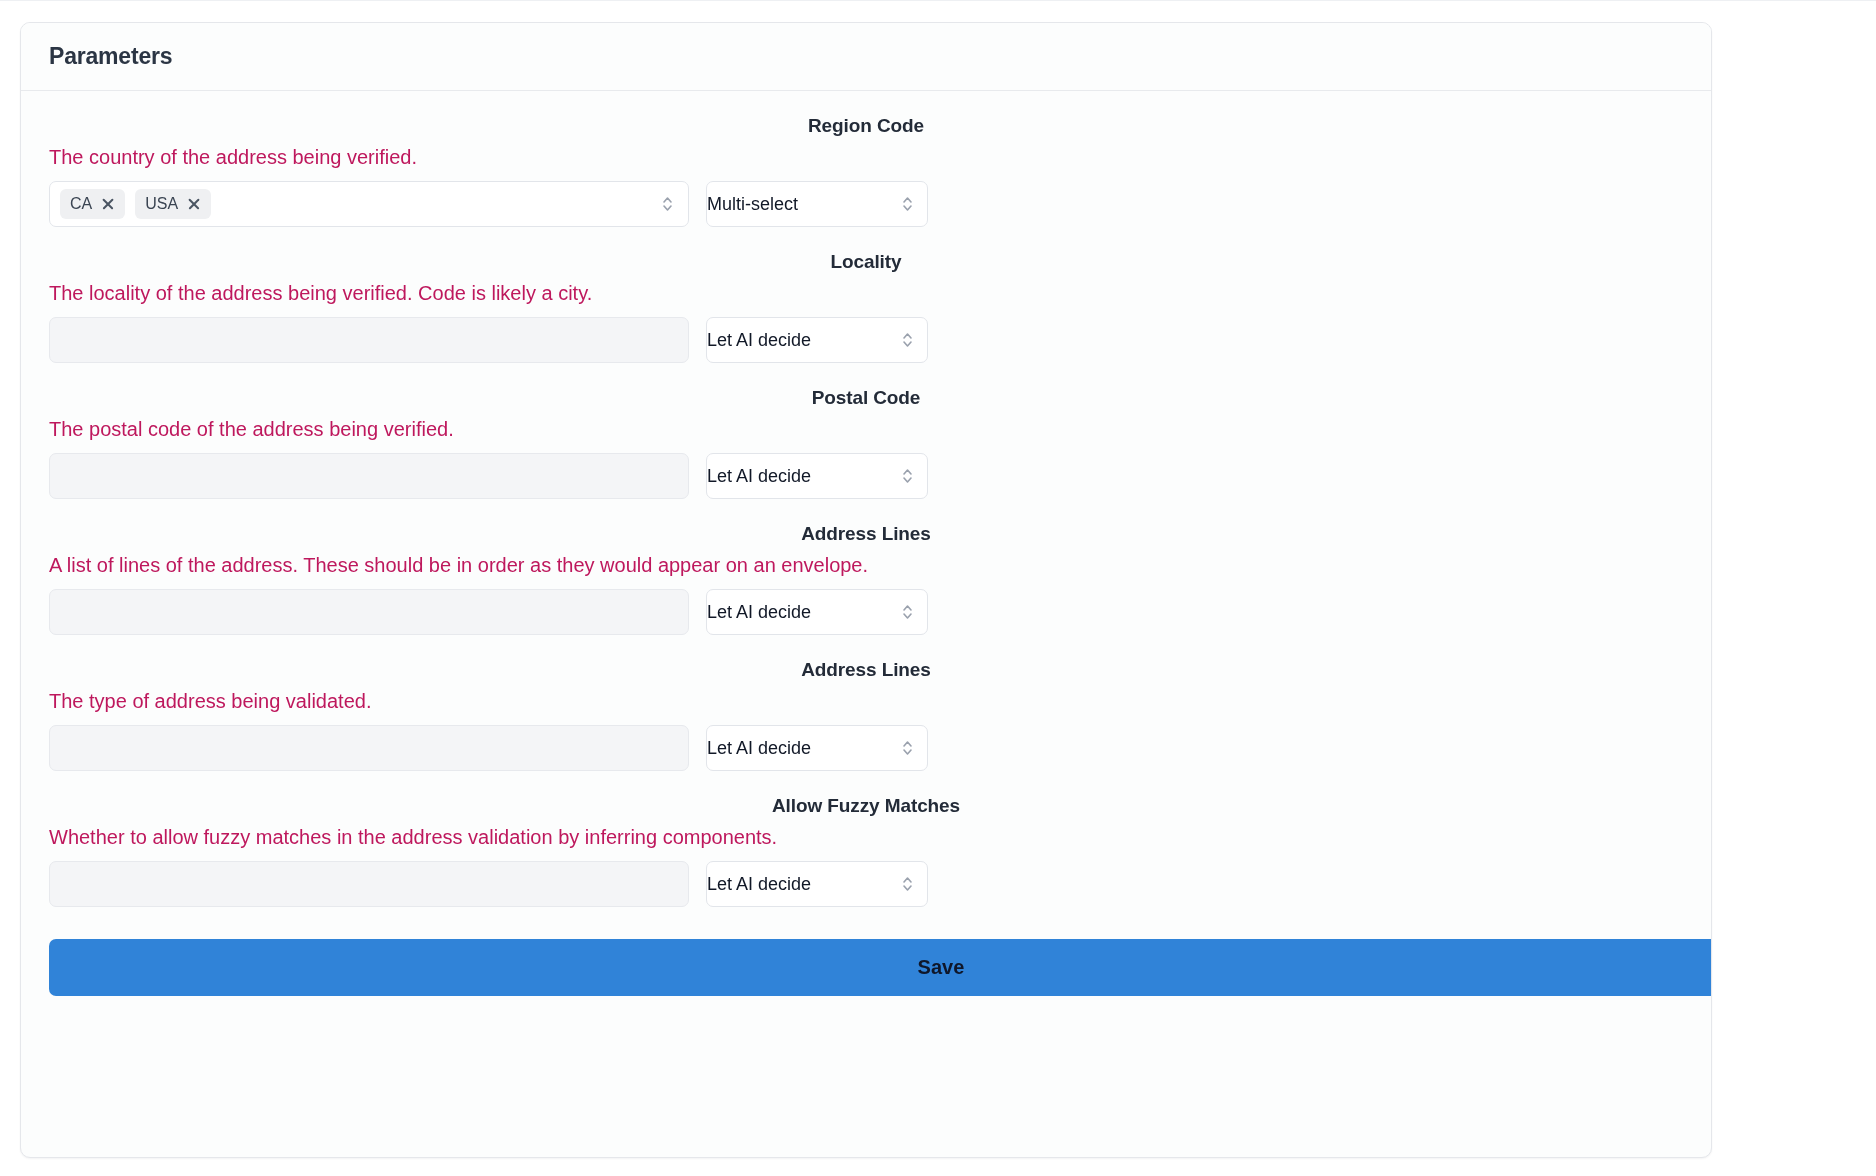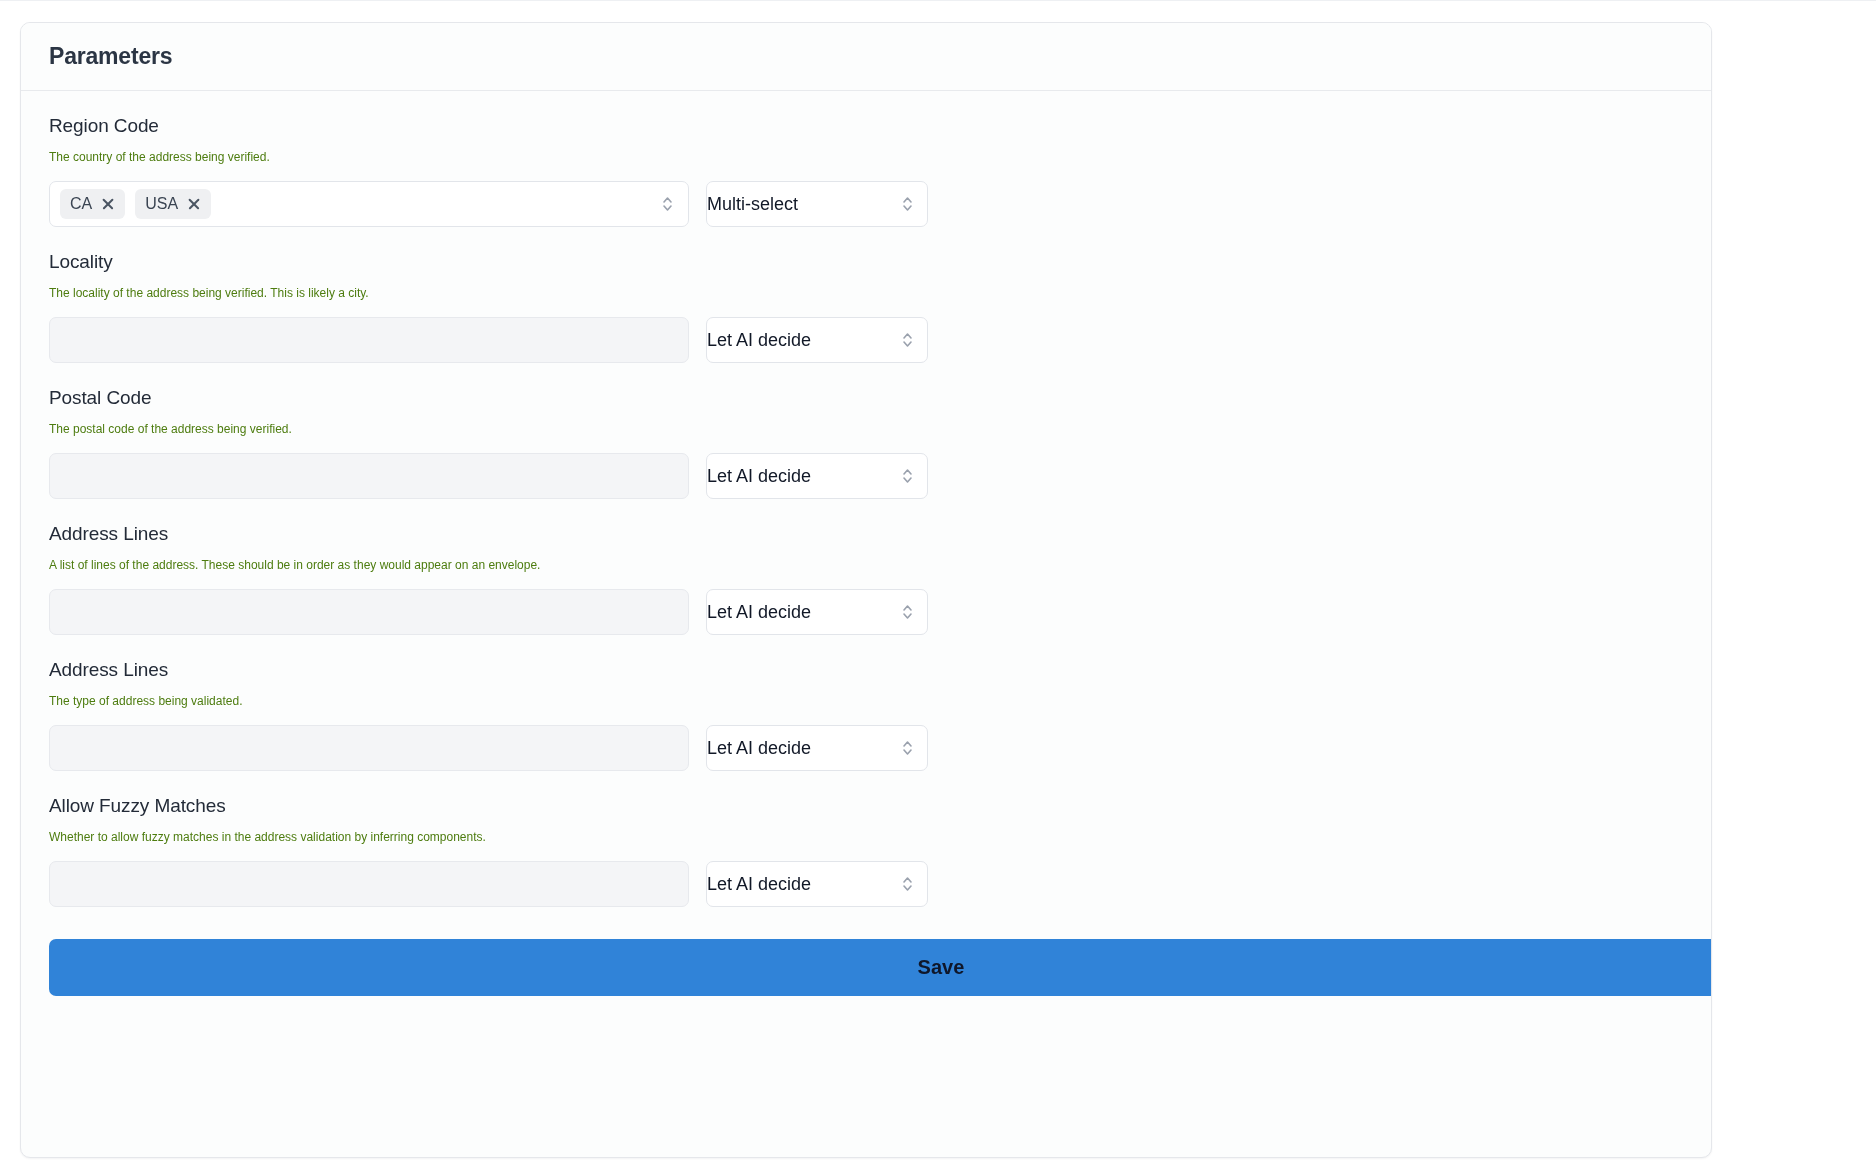--- a/index.html
+++ b/index.html
@@ -62,29 +62,30 @@
     padding: 22px 28px 0 28px;
   }
 
   
   .field {
     margin-bottom: 22px;
   }
 
   .field-label {
     font-size: 19px;
-    font-weight: normal;
+    font-weight: bold;
     color: #232b38;
     line-height: 26px;
     letter-spacing: -0.1px;
+    text-align: center;
   }
 
   .field-desc {
-    font-size: 12px;
-    color: #4d7c0f;
+    font-size: 20px;
+    color: #be185d;
     line-height: 24px;
     margin-top: 6px;
   }
 
   .field-row {
     display: flex;
     align-items: flex-start;
     gap: 17px;
     margin-top: 12px;
   }
@@ -251,21 +252,21 @@
                 <path d="M3 8 L6.5 4 L10 8" stroke="#9aa1ad" stroke-width="1.6" stroke-linecap="round" stroke-linejoin="round"></path>
                 <path d="M3 12 L6.5 16 L10 12" stroke="#9aa1ad" stroke-width="1.6" stroke-linecap="round" stroke-linejoin="round"></path>
               </svg>
             </span>
           </div>
         </div>
       </div>
 
       <div class="field">
         <div class="field-label">Locality</div>
-        <div class="field-desc">The locality of the address being verified. This is likely a city.</div>
+        <div class="field-desc">The locality of the address being verified. Code is likely a city.</div>
         <div class="field-row">
           <input class="text-input" type="text" value="" placeholder="" style="">
           <div class="select select-ai">
             <span class="select-value">Let AI decide</span>
             <span class="chev-updown">
               <svg width="13" height="20" viewBox="0 0 13 20" fill="none" xmlns="http://www.w3.org/2000/svg">
                 <path d="M3 8 L6.5 4 L10 8" stroke="#9aa1ad" stroke-width="1.6" stroke-linecap="round" stroke-linejoin="round"></path>
                 <path d="M3 12 L6.5 16 L10 12" stroke="#9aa1ad" stroke-width="1.6" stroke-linecap="round" stroke-linejoin="round"></path>
               </svg>
             </span>

